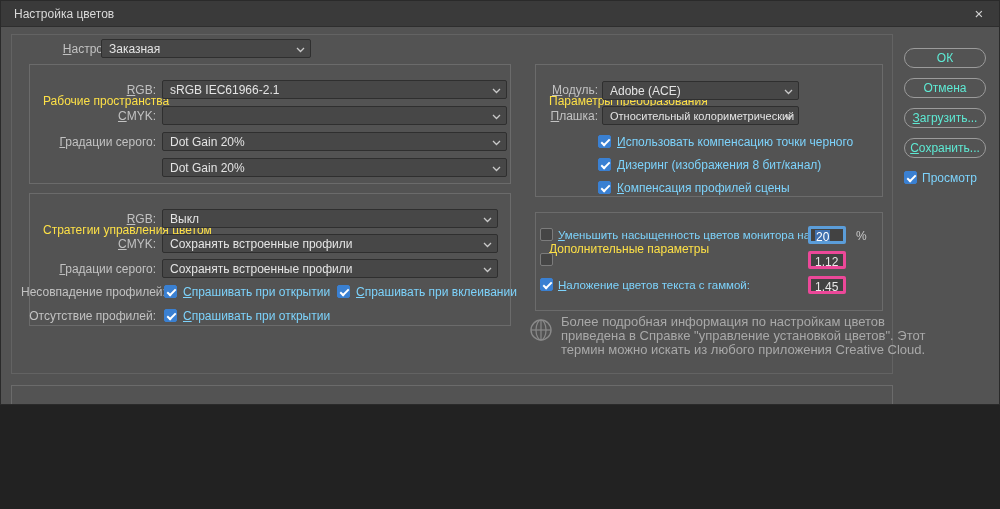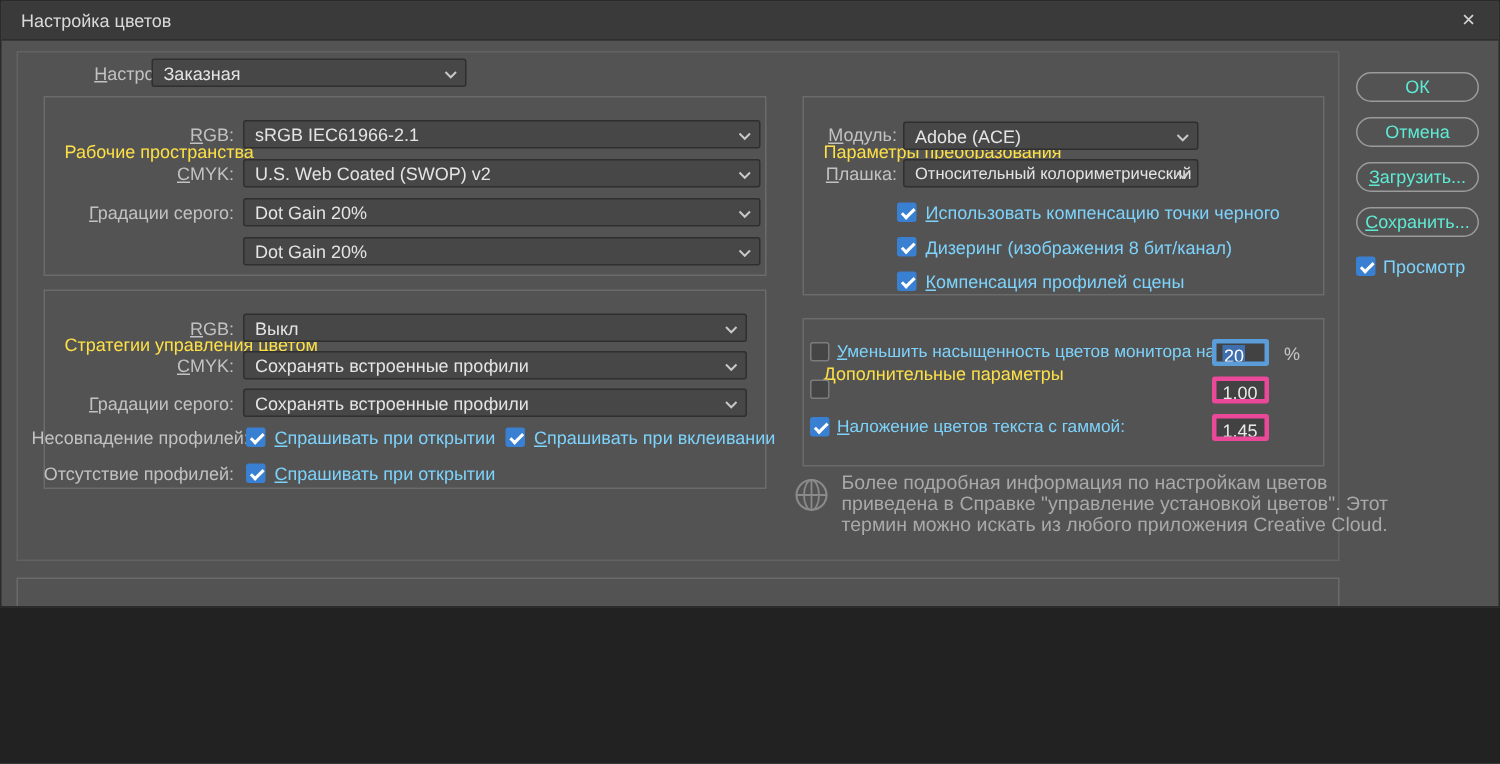--- a/index.html
+++ b/index.html
@@ -64,21 +64,20 @@
   </div>
   <div class="lbl mn" style="left:20px;top:81px;">RGB:</div>
   <div class="dd" style="left:161px;top:79px;width:345px;">
     <span>sRGB IEC61966-2.1</span>
     <span class="chev"><svg width="9" height="6" viewBox="0 0 9 6">
           <polyline points="1,1 4.5,4.5 8,1" fill="none" stroke="#c9c9c9" stroke-width="1.3"></polyline>
         </svg></span>
   </div>
   <div class="lbl mn" style="left:20px;top:107px;">CMYK:</div>
   <div class="dd" style="left:161px;top:105px;width:345px;">
-    <span>U.S. Web Coated (SWOP) v2</span>
     <span class="chev"><svg width="9" height="6" viewBox="0 0 9 6">
           <polyline points="1,1 4.5,4.5 8,1" fill="none" stroke="#c9c9c9" stroke-width="1.3"></polyline>
         </svg></span>
   </div>
   <div class="lbl mn" style="left:20px;top:133px;">Градации серого:</div>
   <div class="dd" style="left:161px;top:131px;width:345px;">
     <span>Dot Gain 20%</span>
     <span class="chev"><svg width="9" height="6" viewBox="0 0 9 6">
           <polyline points="1,1 4.5,4.5 8,1" fill="none" stroke="#c9c9c9" stroke-width="1.3"></polyline>
         </svg></span>
@@ -153,21 +152,21 @@
     <span class="legend">Дополнительные параметры</span>
   </div>
   <span class="cb" style="left:539px;top:227px;"></span>
   <div class="cblbl adv mn" style="left:557px;top:227px;">Уменьшить насыщенность цветов монитора на:</div>
   <div class="field focused" style="left:807px;top:225px;">
     <span class="sel">20</span>
   </div>
   <div class="suffix" style="left:855px;top:227px;">%</div>
 
   <span class="cb" style="left:539px;top:252px;"></span>
-  <div class="field" style="left:807px;top:250px;">1,00</div>
+  <div class="field" style="left:807px;top:250px;">1,12</div>
 
   <span class="cb checked" style="left:539px;top:277px;"></span>
   <div class="cblbl adv mn" style="left:557px;top:277px;">Наложение цветов текста с гаммой:</div>
   <div class="field" style="left:807px;top:275px;">1,45</div>
 
   <span style="position:absolute;left:528px;top:317px;">
     <svg width="24" height="24" viewBox="0 0 24 24">
       <circle cx="12" cy="12" r="10" fill="none" stroke="#8a8a8a" stroke-width="1.4"></circle>
       <line x1="2" y1="12" x2="22" y2="12" stroke="#8a8a8a" stroke-width="1.2"></line>
       <line x1="12" y1="2" x2="12" y2="22" stroke="#8a8a8a" stroke-width="1.2"></line>

